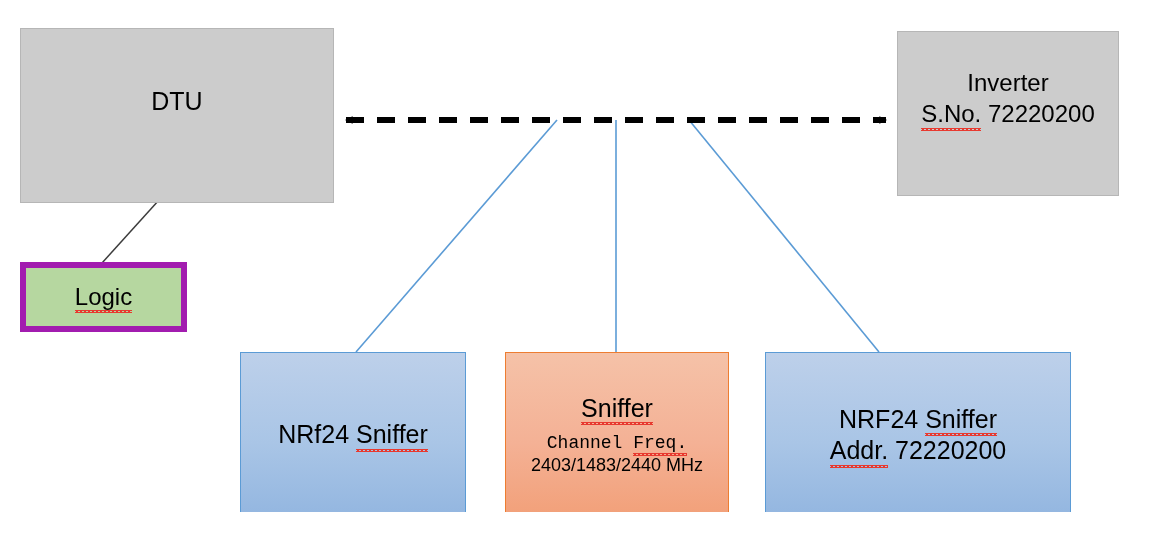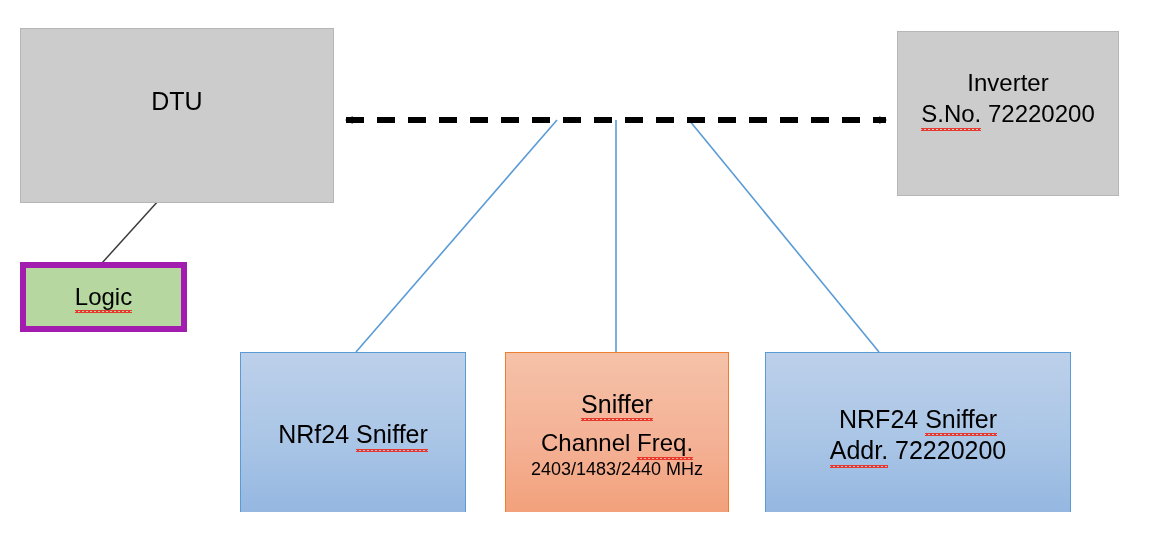--- a/index.html
+++ b/index.html
@@ -92,21 +92,21 @@
   }
   #sniffer-left .line1 { font-size: 25px; }
   #sniffer-left .line2 { font-size: 25px; margin-top: 2px; }
 
   #hackrf {
     left: 505px; top: 352px; width: 224px; height: 166px;
     background: linear-gradient(to bottom, #f5c2a8 0%, #f4b195 55%, #f2a079 100%);
     border: 1px solid #ed7d31;
   }
   #hackrf .line1 { font-size: 25px; }
-  #hackrf .line2 { font-size: 24px; margin-top: 10px; }
+  #hackrf .line2 { font-size: 18px; margin-top: 10px; font-family: Liberation Mono, monospace; }
   #hackrf .line3 { font-size: 18px; margin-top: 1px; }
 
   #sniffer-right {
     left: 765px; top: 352px; width: 306px; height: 166px;
     background: linear-gradient(to bottom, #bdd0ea 0%, #a9c5e6 55%, #93b6e0 100%);
     border: 1px solid #5b9bd5;
   }
   #sniffer-right .line1 { font-size: 25px; }
   #sniffer-right .line2 { font-size: 25px; margin-top: 2px; }
 

